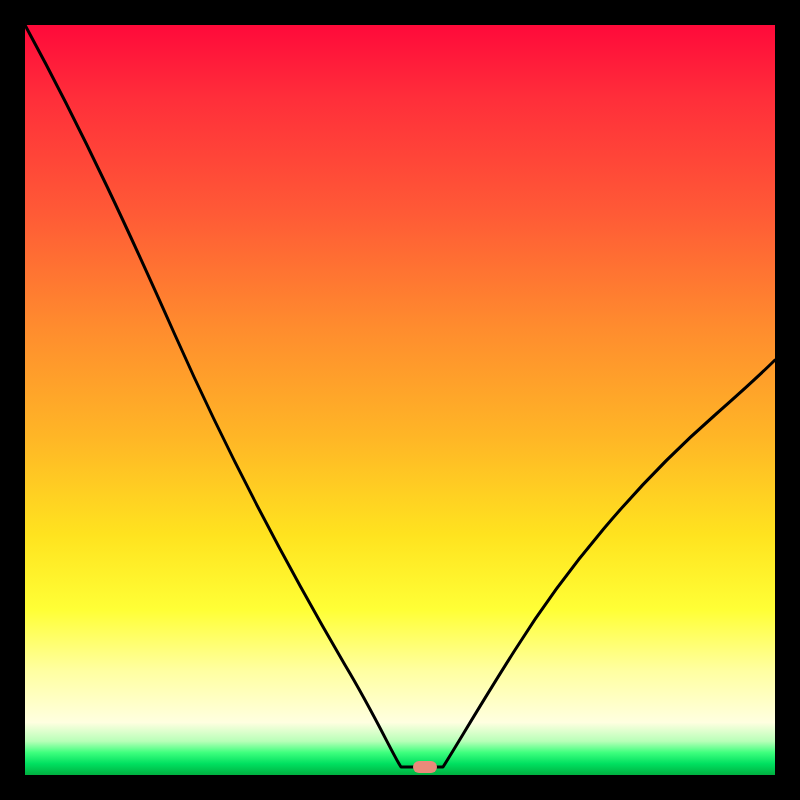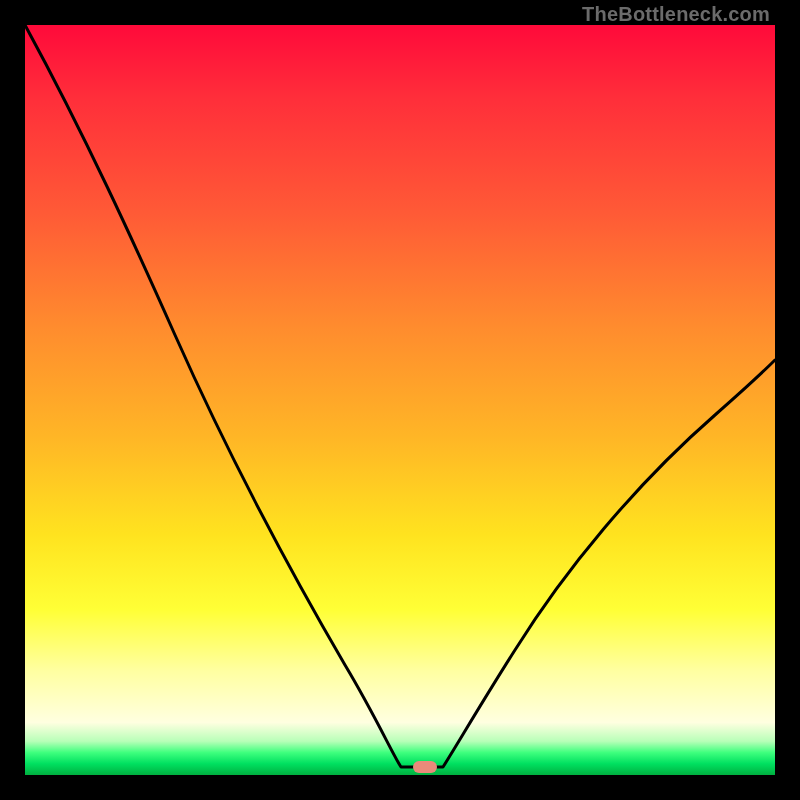--- a/index.html
+++ b/index.html
@@ -64,21 +64,20 @@
     height: 12px;
     border-radius: 6px;
     background: #e98a7a;
   }
 </style>
 </head>
 <body>
 
 <div class="frame">
 
-  <div class="watermark">TheBottleneck.com</div>
 
   <div class="plot-area">
 
     <svg class="curve-svg" viewBox="0 0 750 750" preserveAspectRatio="none">
 
       <path d="
             M 0 0
             C 60 110, 110 220, 150 310
             C 190 400, 250 520, 320 640
             C 350 690, 368 730, 376 742

